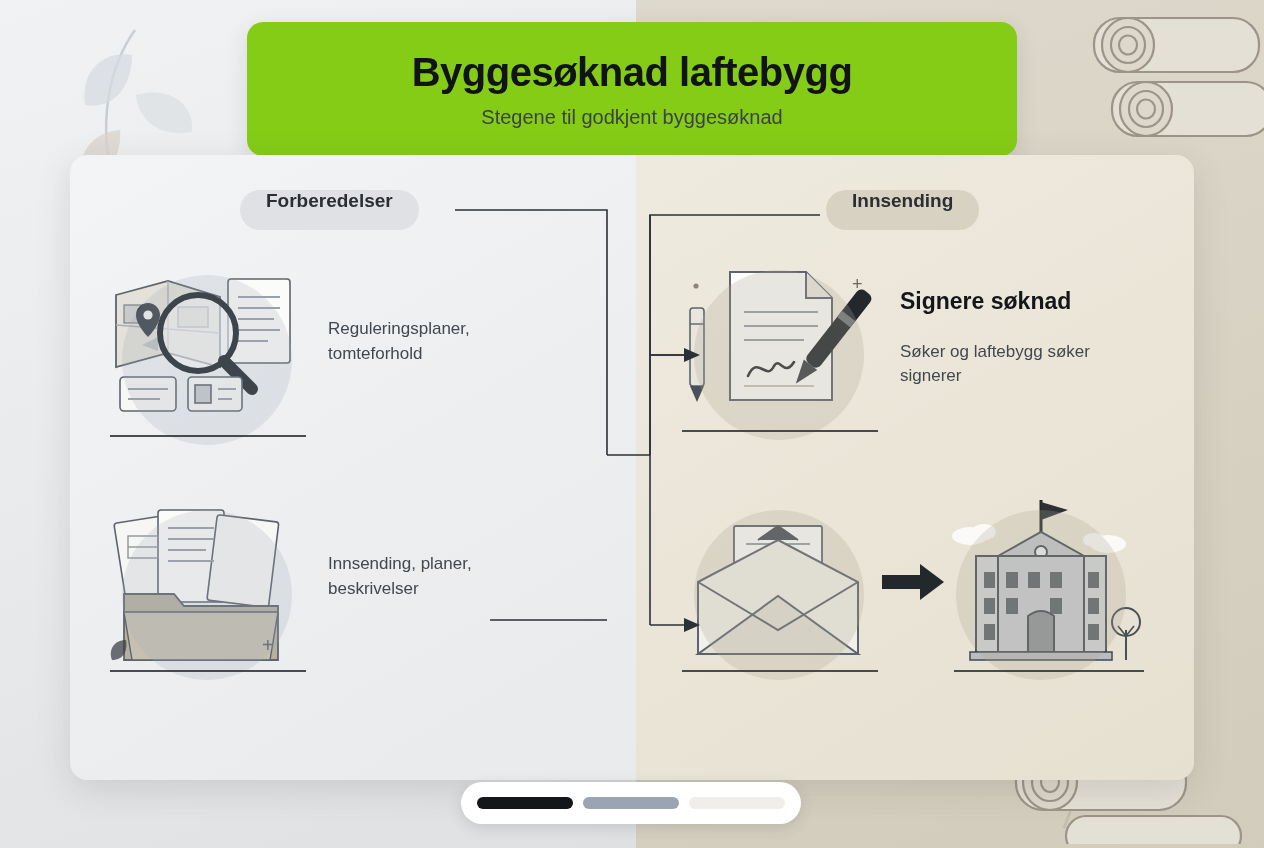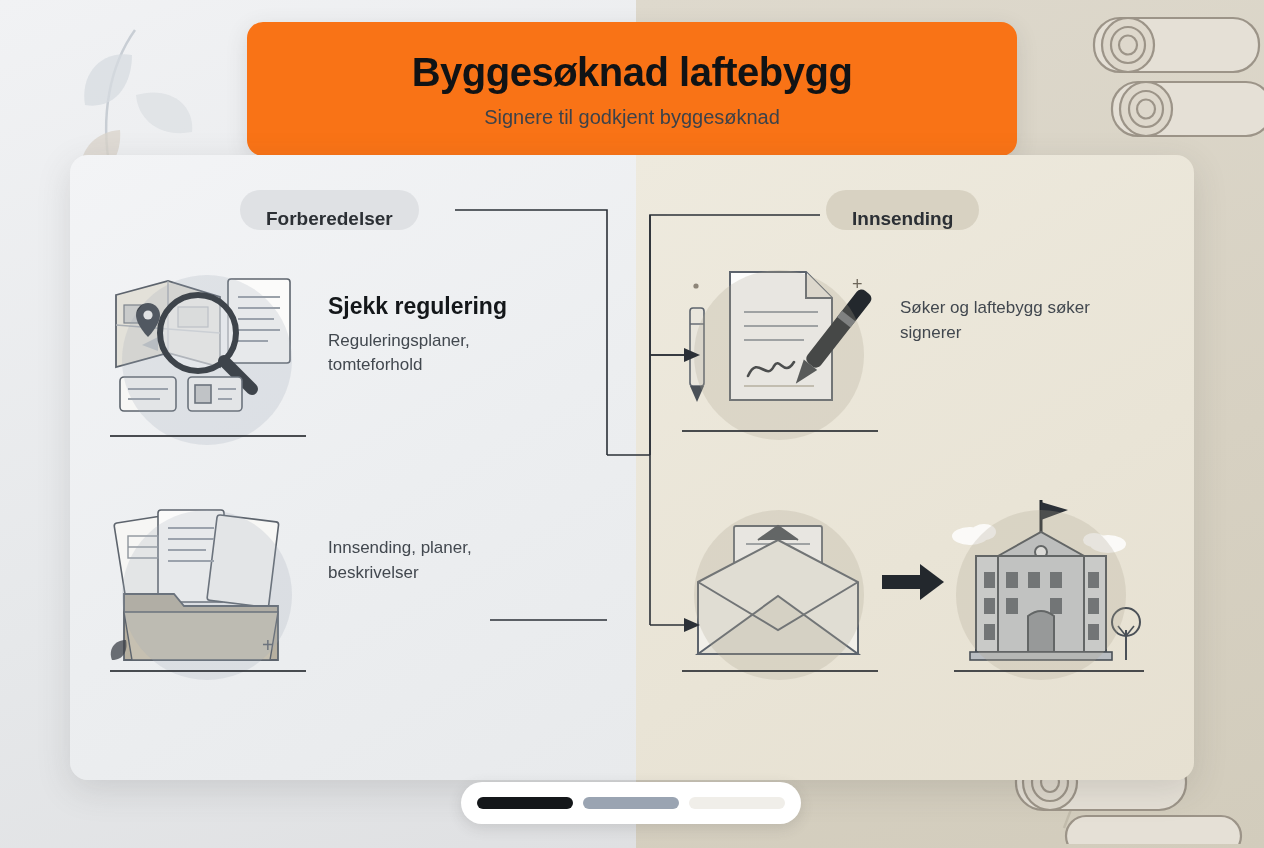--- a/index.html
+++ b/index.html
@@ -26,21 +26,21 @@
   
   .leaf-decor-tl { position: absolute; left: 40px; top: 20px; width: 200px; height: 190px; opacity: .55; }
   .leaf-decor-br { position: absolute; right: 10px; bottom: 10px; width: 230px; height: 180px; opacity: .5; }
   
   .logs-tr { position: absolute; right: 0px; top: 0px; width: 240px; height: 170px; }
   .logs-br { position: absolute; right: 8px; bottom: 4px; width: 250px; height: 120px; }
 
   
   .title-card {
     position: absolute; left: 247px; top: 22px; width: 770px; height: 134px;
-    background: #f97316;
+    background: #84cc16;
     border-radius: 16px;
     box-shadow: 0 6px 22px rgba(60,60,60,.13);
     display: flex; flex-direction: column; align-items: center; justify-content: center;
   }
   .title-main {
     font-size: 40px; font-weight: bold; color: #111315;
     letter-spacing: -0.5px; line-height: 1.1; text-align: center;
   }
   .title-sub {
     margin-top: 12px; font-size: 20px; color: #3d4249; text-align: center;
@@ -62,38 +62,38 @@
   .panel-right {
     width: 558px; height: 100%;
     background: linear-gradient(150deg,#eeeade 0%, #e9e4d6 60%, #e6e0d1 100%);
     position: relative;
   }
 
   
   .chip {
     position: absolute;
     height: 40px; border-radius: 20px;
-    display: flex; align-items: flex-end; justify-content: center;
+    display: flex; align-items: flex-start; justify-content: center;
     font-size: 19px; font-weight: bold; color: #2b2f34;
     padding: 0 26px;
   }
   .chip-left { left: 170px; top: 35px; background: #dfe1e4; }
   .chip-right { left: 190px; top: 35px; background: #d8d2c2; }
 
   
   .step { position: absolute; display: flex; align-items: flex-start; }
   .step-art {
     width: 210px; height: 200px; position: relative; flex: 0 0 auto;
   }
   .step-txt { margin-left: 16px; padding-top: 38px; width: 230px; }
   .step-title {
     font-size: 23px; font-weight: bold; color: #14171a; line-height: 1.2;
   }
   .step-desc {
-    margin-top: 8px; font-size: 17px; color: #42484f; line-height: 1.45;
+    margin-top: 24px; font-size: 17px; color: #42484f; line-height: 1.45;
   }
   .art-circle {
     position: absolute; left: 20px; top: 20px; width: 170px; height: 170px;
     border-radius: 50%; background: rgba(160,168,180,.22);
   }
   .art-circle.warm { background: rgba(175,166,145,.26); }
   .art-baseline {
     position: absolute; left: 8px; bottom: 18px; width: 196px; height: 2px;
     background: #2b2f34; opacity: .85;
   }
@@ -158,21 +158,21 @@
       <rect x="10" y="30" width="170" height="56" rx="27"></rect>
       <ellipse cx="44" cy="58" rx="27" ry="28" fill="#ded8cc"></ellipse>
       <ellipse cx="44" cy="58" rx="18" ry="19" fill="none"></ellipse>
       <ellipse cx="44" cy="58" rx="9" ry="10" fill="none"></ellipse>
       <rect x="60" y="92" width="175" height="40" rx="20"></rect>
     </g>
   </svg>
 
   <div class="title-card">
     <div class="title-main">Byggesøknad laftebygg</div>
-    <div class="title-sub">Signere til godkjent byggesøknad</div>
+    <div class="title-sub">Stegene til godkjent byggesøknad</div>
   </div>
 
   <div class="panel">
 
     <div class="panel-left">
 
       <div class="chip chip-left">
         <span>Forberedelser</span>
       </div>
 
@@ -215,21 +215,20 @@
               <line x1="26" y1="144" x2="58" y2="144" stroke="#9aa1a9" stroke-width="2"></line>
               <rect x="86" y="122" width="54" height="34" rx="4"></rect>
               <rect x="93" y="130" width="16" height="18" fill="#c9cbcb"></rect>
               <line x1="116" y1="134" x2="134" y2="134" stroke="#9aa1a9" stroke-width="2"></line>
               <line x1="116" y1="144" x2="130" y2="144" stroke="#9aa1a9" stroke-width="2"></line>
             </g>
           </svg>
           <div class="art-baseline"></div>
         </div>
         <div class="step-txt">
-          <div class="step-title">Sjekk regulering</div>
           <div class="step-desc">Reguleringsplaner, tomteforhold</div>
         </div>
       </div>
 
       <div class="step step-2">
         <div class="step-art">
           <div class="art-circle"></div>
           <svg viewBox="0 0 210 200" width="210" height="200">
 
             <g stroke="#5d646d" stroke-width="1.6">
@@ -299,20 +298,21 @@
               <rect x="140" y="28" width="17" height="92" rx="6" fill="#23282d"></rect>
               <path d="M140 120 L148.5 144 L157 120 Z" fill="#3a4046"></path>
               <rect x="140" y="58" width="17" height="8" fill="#6f757b"></rect>
             </g>
             <text x="178" y="40" font-size="18" fill="#6d665a" font-family="Liberation Sans, sans-serif">+</text>
             <circle cx="22" cy="36" r="2.6" fill="#8d8578"></circle>
           </svg>
           <div class="art-baseline"></div>
         </div>
         <div class="step-txt">
+          <div class="step-title">Signere søknad</div>
           <div class="step-desc">Søker og laftebygg søker signerer</div>
         </div>
       </div>
 
       <div class="step step-4">
         <div class="step-art">
           <div class="art-circle warm"></div>
           <svg viewBox="0 0 210 200" width="210" height="200">
 
             <g stroke="#5d646d" stroke-width="1.8">

